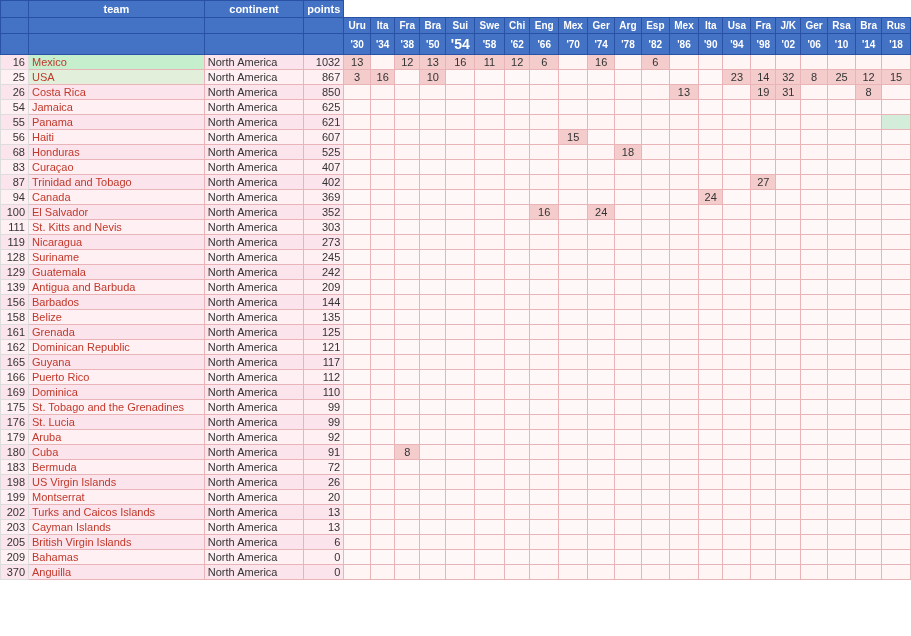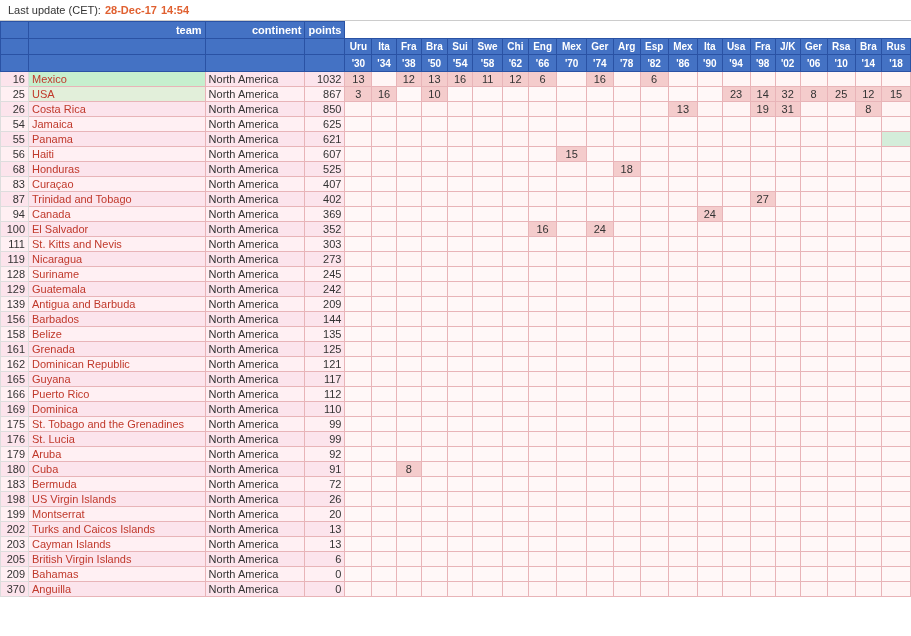--- a/index.html
+++ b/index.html
@@ -40,21 +40,21 @@
     th {
       background: #4472c4;
       color: white;
       padding: 2px 3px;
       text-align: center;
       border: 1px solid #2a52a4;
       white-space: nowrap;
       font-weight: bold;
     }
     th.left-align {
-      text-align: right;
+      text-align: center;
     }
     td {
       padding: 1px 3px;
       border: 1px solid #e8b4b8;
       white-space: nowrap;
     }
     td.rank-col {
       text-align: right;
       background: #fff;
       color: #333;
@@ -97,25 +97,20 @@
       background: #fff5f5;
     }
     tr:nth-child(even) td.data-col {
       background: #fff8f8;
     }
   </style>
 </head>
 <body>
 
 <div class="container">
-  <div class="header-row">
-    <span class="label">Last update (CET):</span>
-    <span class="date-val">28-Dec-17</span>
-    <span class="time-val">14:54</span>
-  </div>
 
   <div style="overflow-x:auto;">
     <table>
       <thead>
         <tr>
           <th style="background:#4472c4;color:white;width:28px;"></th>
           <th class="left-align" style="background:#4472c4;color:white;min-width:120px;">team</th>
           <th class="left-align" style="background:#4472c4;color:white;min-width:90px;">continent</th>
           <th style="background:#4472c4;color:white;width:40px;">points</th>
         </tr>
@@ -148,21 +143,21 @@
           </tr>
         <tr id="wc-years-row">
         <th style="background: rgb(68, 114, 196);"></th>
             <th style="background: rgb(68, 114, 196);"></th>
             <th style="background: rgb(68, 114, 196);"></th>
             <th style="background: rgb(68, 114, 196);"></th>
             <th style="font-size: 10px;">'30</th>
             <th style="font-size: 10px;">'34</th>
             <th style="font-size: 10px;">'38</th>
             <th style="font-size: 10px;">'50</th>
-            <th style="font-size: 11px; margin-left: 32px;">'54</th>
+            <th style="font-size: 14px; margin-left: 32px;">'54</th>
             <th style="font-size: 10px; text-align: center;">'58</th>
             <th style="font-size: 10px;">'62</th>
             <th style="font-size: 10px;">'66</th>
             <th style="font-size: 10px;">'70</th>
             <th style="font-size: 10px;">'74</th>
             <th style="font-size: 10px;">'78</th>
             <th style="font-size: 10px; margin-left: 8px;">'82</th>
             <th style="font-size: 10px;">'86</th>
             <th style="font-size: 10px;">'90</th>
             <th style="font-size: 10px;">'94</th>

